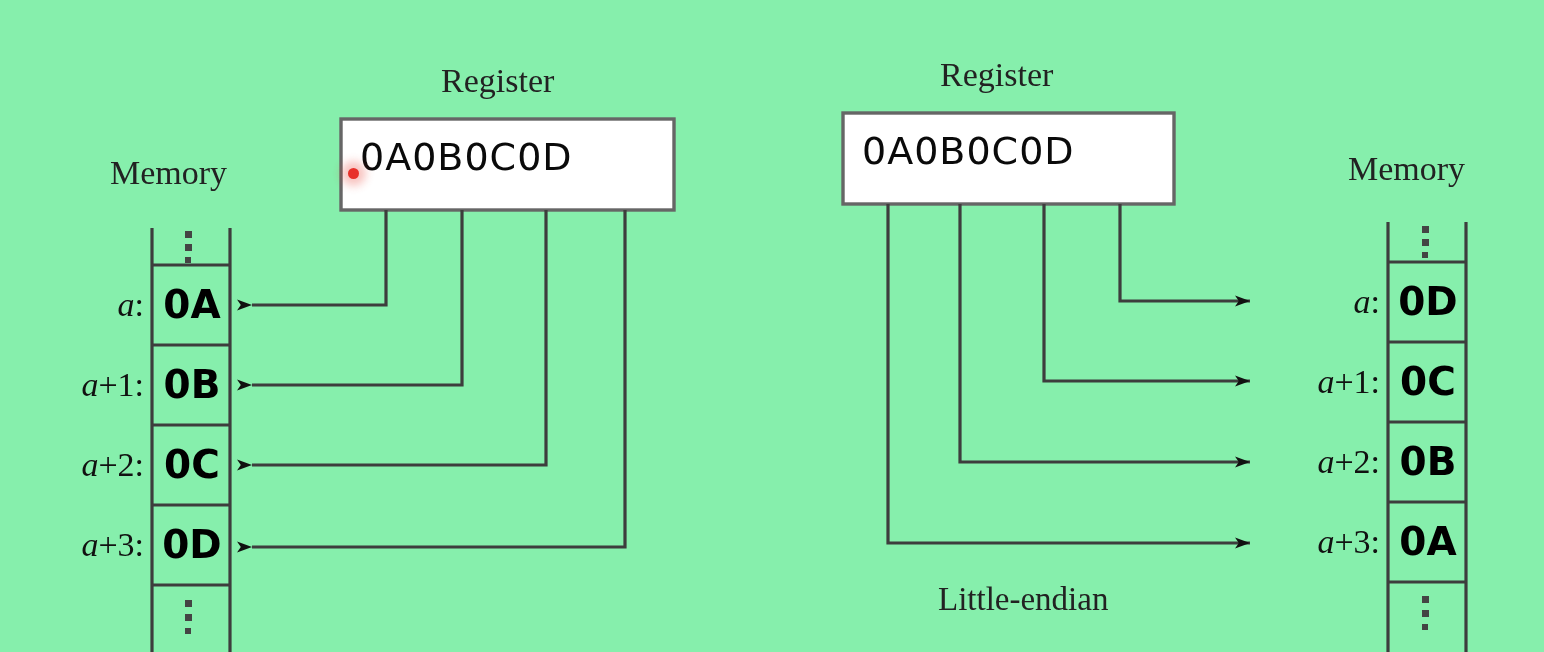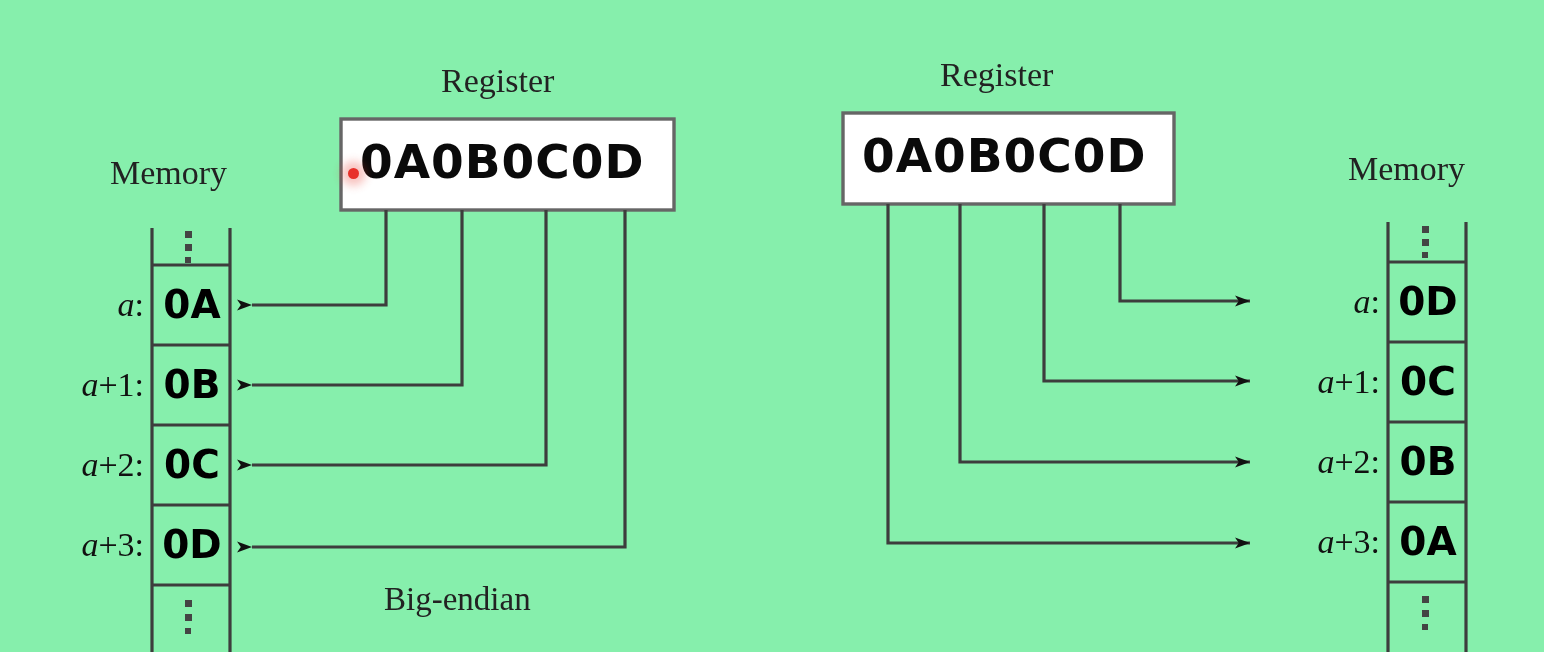--- a/index.html
+++ b/index.html
@@ -64,22 +64,22 @@
     font-family: "DejaVu Sans", "Liberation Sans", sans-serif;
     font-size: 39px;
     font-weight: 700;
     letter-spacing: 0px;
     color: #000000;
     text-align: center;
   }
   
   .word {
     font-family: "DejaVu Sans", "Liberation Sans", sans-serif;
-    font-size: 47px;
-    font-weight: 700;
+    font-size: 38px;
+    font-weight: 400;
     letter-spacing: 1px;
     color: #0a0a0a;
     white-space: pre;
   }
   
   .marker {
     position: absolute;
     width: 11px;
     height: 11px;
     border-radius: 50%;
@@ -184,21 +184,20 @@
   </div>
   <div class="txt addr" style="left:0px; top:528px; width:144px;">
     <span class="av">a</span><span class="off">+3:</span>
   </div>
 
   <div class="txt byte" style="left:155px; top:285px; width:74px;">0A</div>
   <div class="txt byte" style="left:155px; top:365px; width:74px;">0B</div>
   <div class="txt byte" style="left:155px; top:445px; width:74px;">0C</div>
   <div class="txt byte" style="left:155px; top:525px; width:74px;">0D</div>
 
-  <div class="txt caption" style="left:384px; top:583px;">Big-endian</div>
 
   <div class="txt heading" style="left:940px; top:58px;">Register</div>
 
   <div class="txt heading" style="left:1348px; top:152px;">Memory</div>
 
   <div class="txt word" style="left:862px; top:132px;">0A0B0C0D</div>
 
   <div class="txt addr" style="left:1236px; top:285px; width:144px;">
     <span class="av">a</span><span class="off">:</span>
   </div>
@@ -210,14 +209,15 @@
   </div>
   <div class="txt addr" style="left:1236px; top:525px; width:144px;">
     <span class="av">a</span><span class="off">+3:</span>
   </div>
 
   <div class="txt byte" style="left:1391px; top:282px; width:74px;">0D</div>
   <div class="txt byte" style="left:1391px; top:362px; width:74px;">0C</div>
   <div class="txt byte" style="left:1391px; top:442px; width:74px;">0B</div>
   <div class="txt byte" style="left:1391px; top:522px; width:74px;">0A</div>
 
+  <div class="txt caption" style="left:938px; top:583px;">Little-endian</div>
 
 </div>
 
 </body></html>

